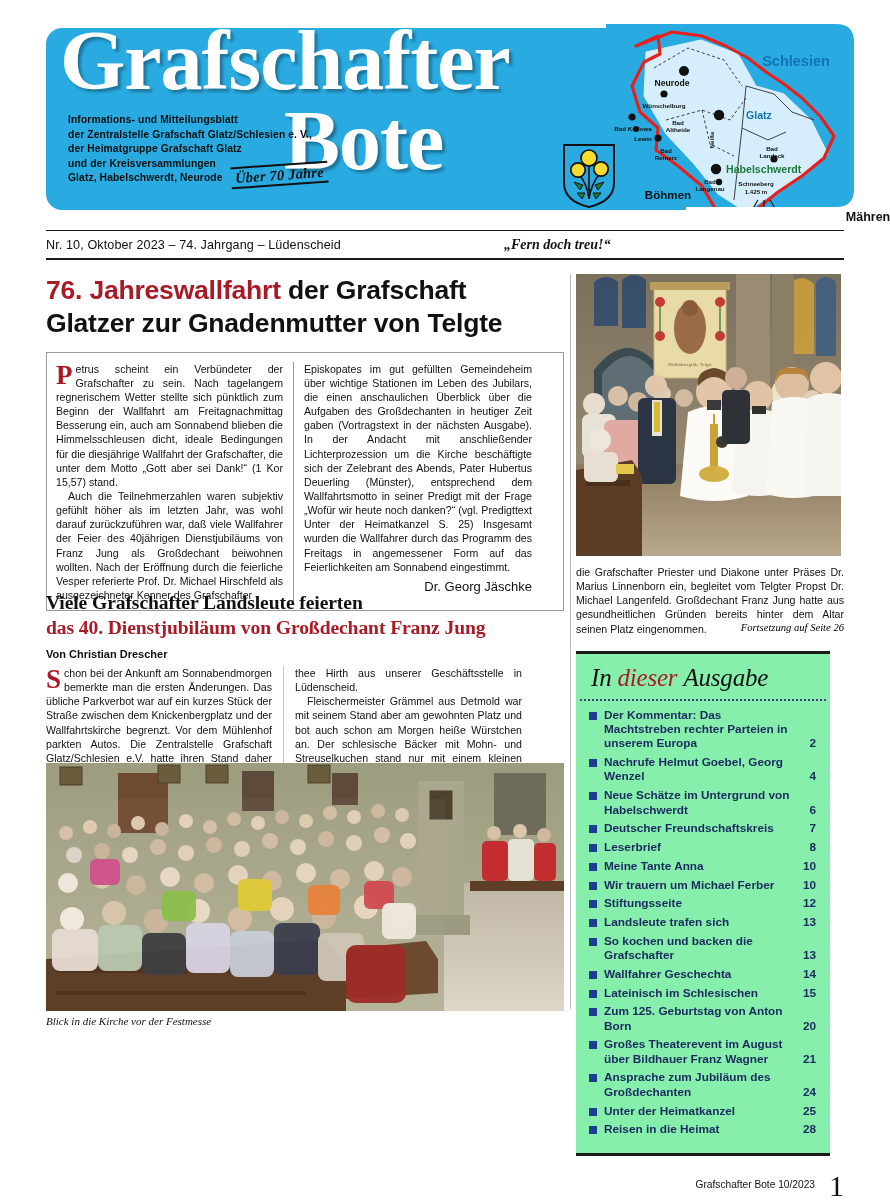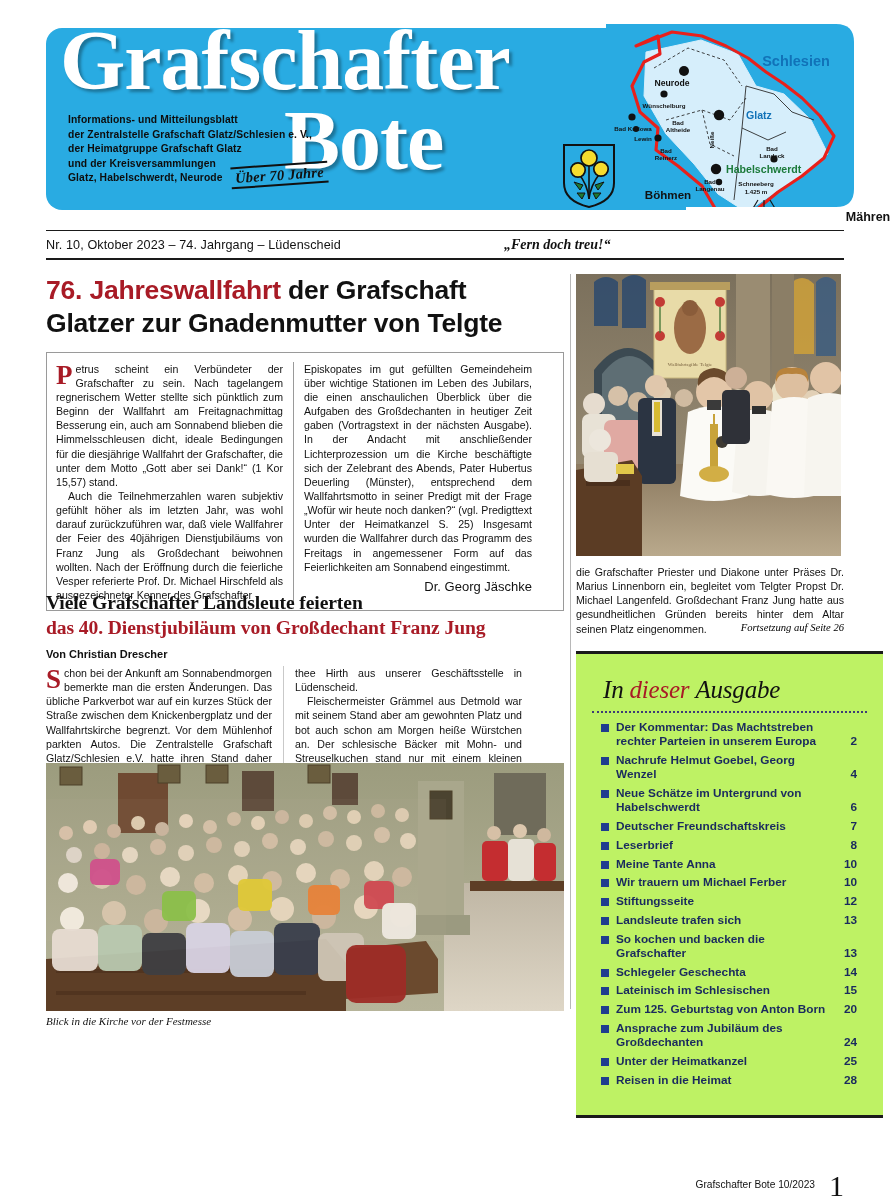--- a/index.html
+++ b/index.html
@@ -268,25 +268,25 @@
     text-align: right;
     font-family: "Liberation Serif", serif;
     font-style: italic;
     font-size: 10.6px;
     margin-top: -13.8px;
   }
 
   
   .toc {
     margin-top: 18px;
-    width: 307px;
-    background: #bef264;
+    width: 254px;
+    background: #86efac;
     border-top: 3px solid #1a1a1a;
     border-bottom: 3px solid #1a1a1a;
-    padding: 16px;
+    padding: 4px;
   }
   .toc-title {
     font-family: "Liberation Serif", serif;
     font-size: 25px;
     padding: 6px 0 7px 11px;
     color: #111;
     border-bottom: 2px dotted #3d3d75;
     letter-spacing: -.2px;
   }
   .toc-title .it { font-style: italic; }
@@ -803,32 +803,37 @@
               <span class="toc-label">Landsleute trafen sich</span>
               <span class="toc-page">13</span>
             </div>
             <div class="toc-item">
               <span class="toc-bullet"></span>
               <span class="toc-label">So kochen und backen die Grafschafter</span>
               <span class="toc-page">13</span>
             </div>
             <div class="toc-item">
               <span class="toc-bullet"></span>
-              <span class="toc-label">Schlegeler Geschechta</span>
+              <span class="toc-label">Wallfahrer Geschechta</span>
               <span class="toc-page">14</span>
             </div>
             <div class="toc-item">
               <span class="toc-bullet"></span>
               <span class="toc-label">Lateinisch im Schlesischen</span>
               <span class="toc-page">15</span>
             </div>
             <div class="toc-item">
               <span class="toc-bullet"></span>
               <span class="toc-label">Zum 125. Geburtstag von Anton Born</span>
               <span class="toc-page">20</span>
+            </div>
+            <div class="toc-item">
+              <span class="toc-bullet"></span>
+              <span class="toc-label">Großes Theaterevent im August über Bildhauer Franz Wagner</span>
+              <span class="toc-page">21</span>
             </div>
             <div class="toc-item">
               <span class="toc-bullet"></span>
               <span class="toc-label">Ansprache zum Jubiläum des Großdechanten</span>
               <span class="toc-page">24</span>
             </div>
             <div class="toc-item">
               <span class="toc-bullet"></span>
               <span class="toc-label">Unter der Heimatkanzel</span>
               <span class="toc-page">25</span>

